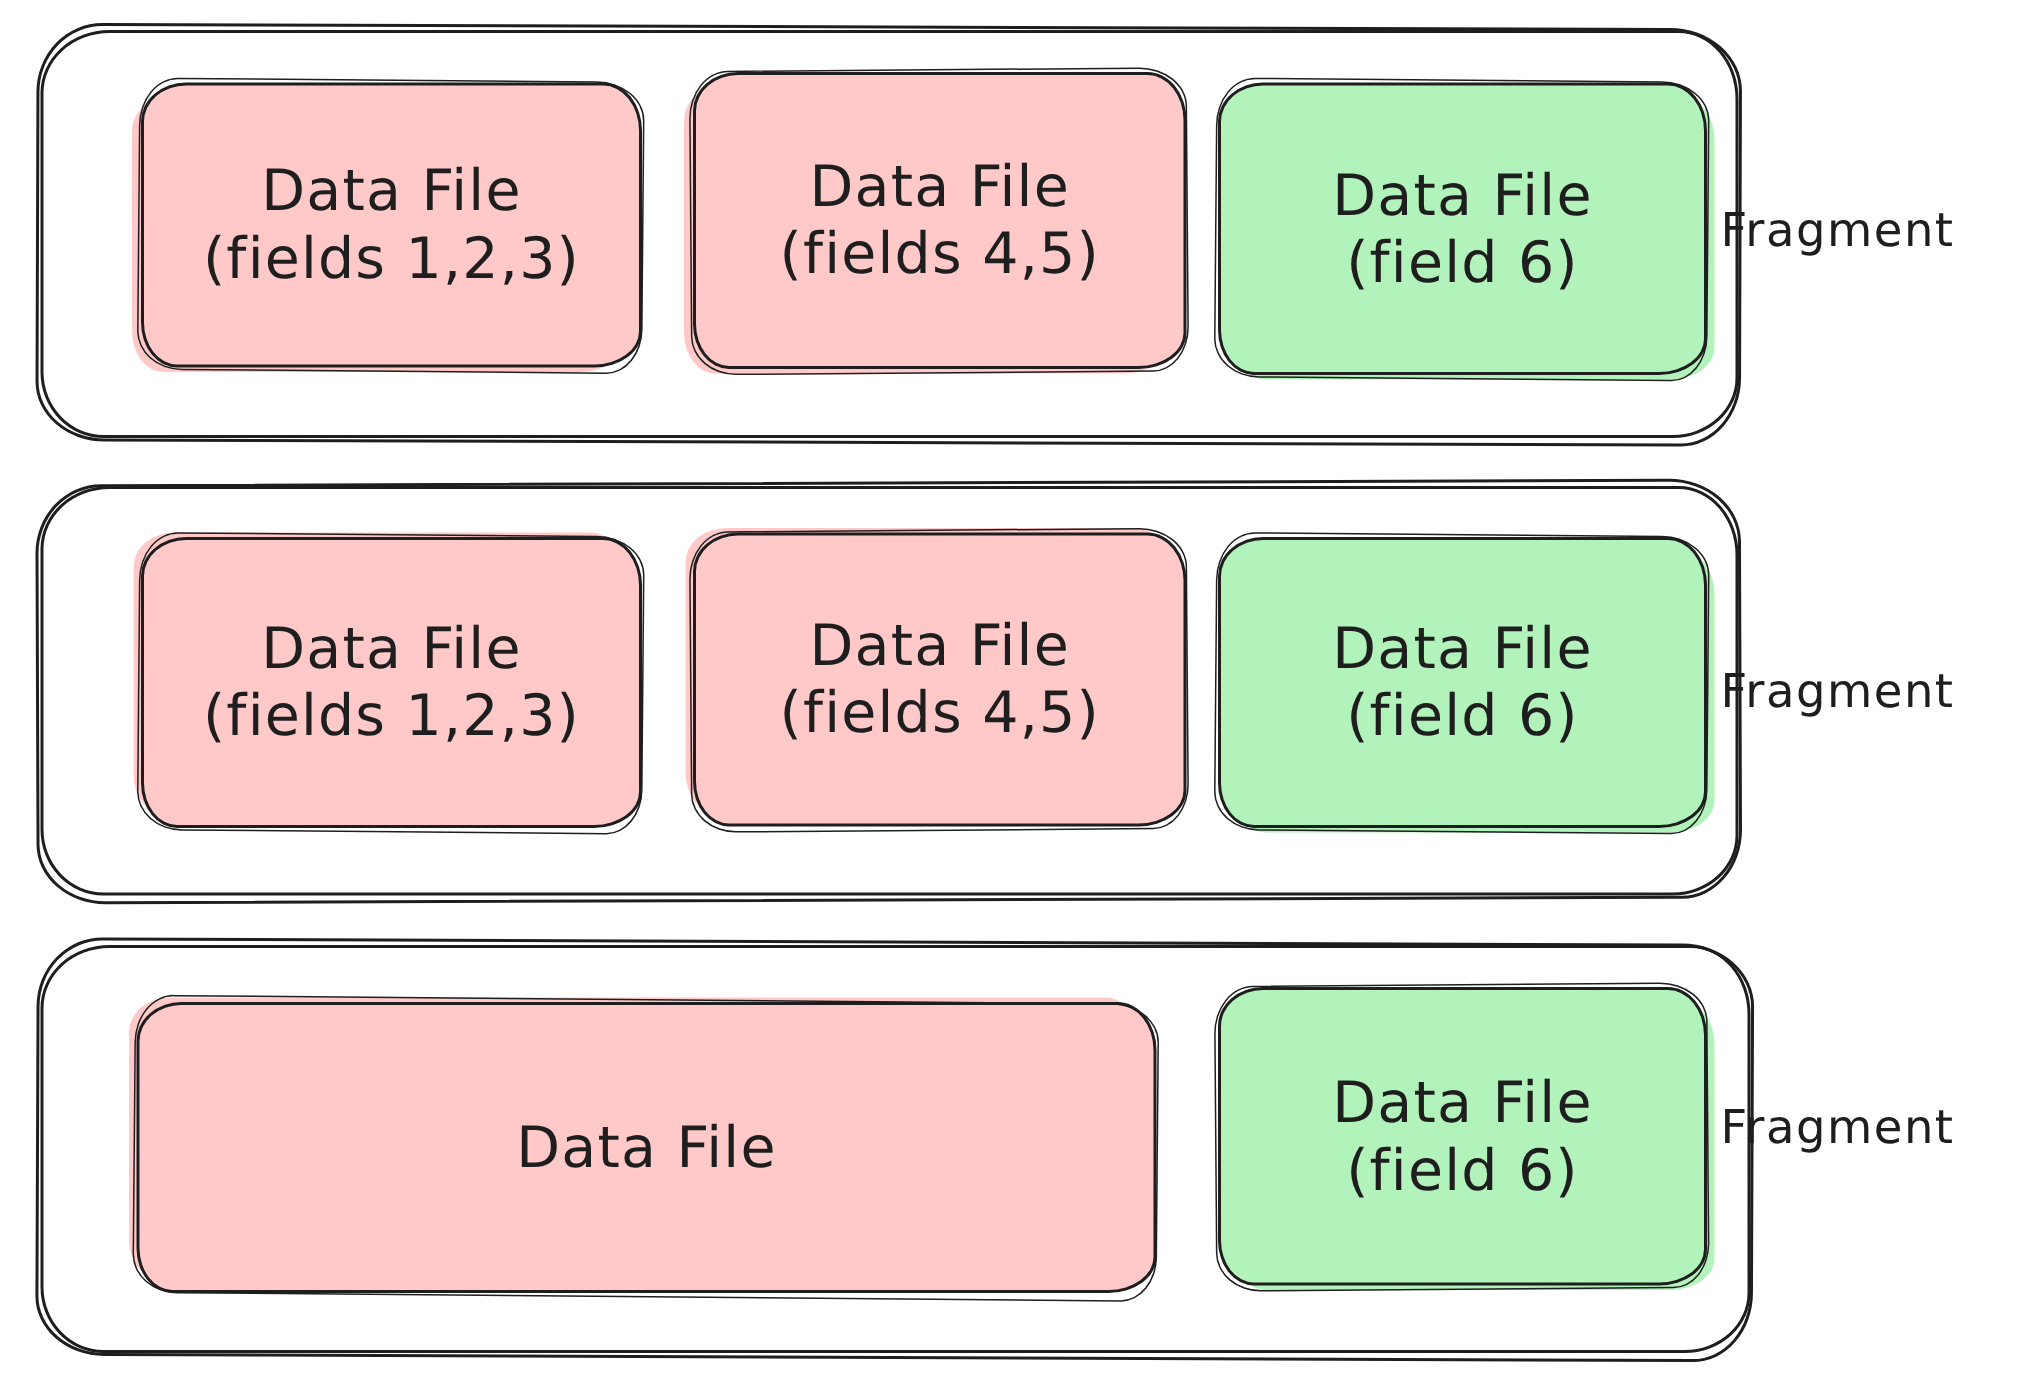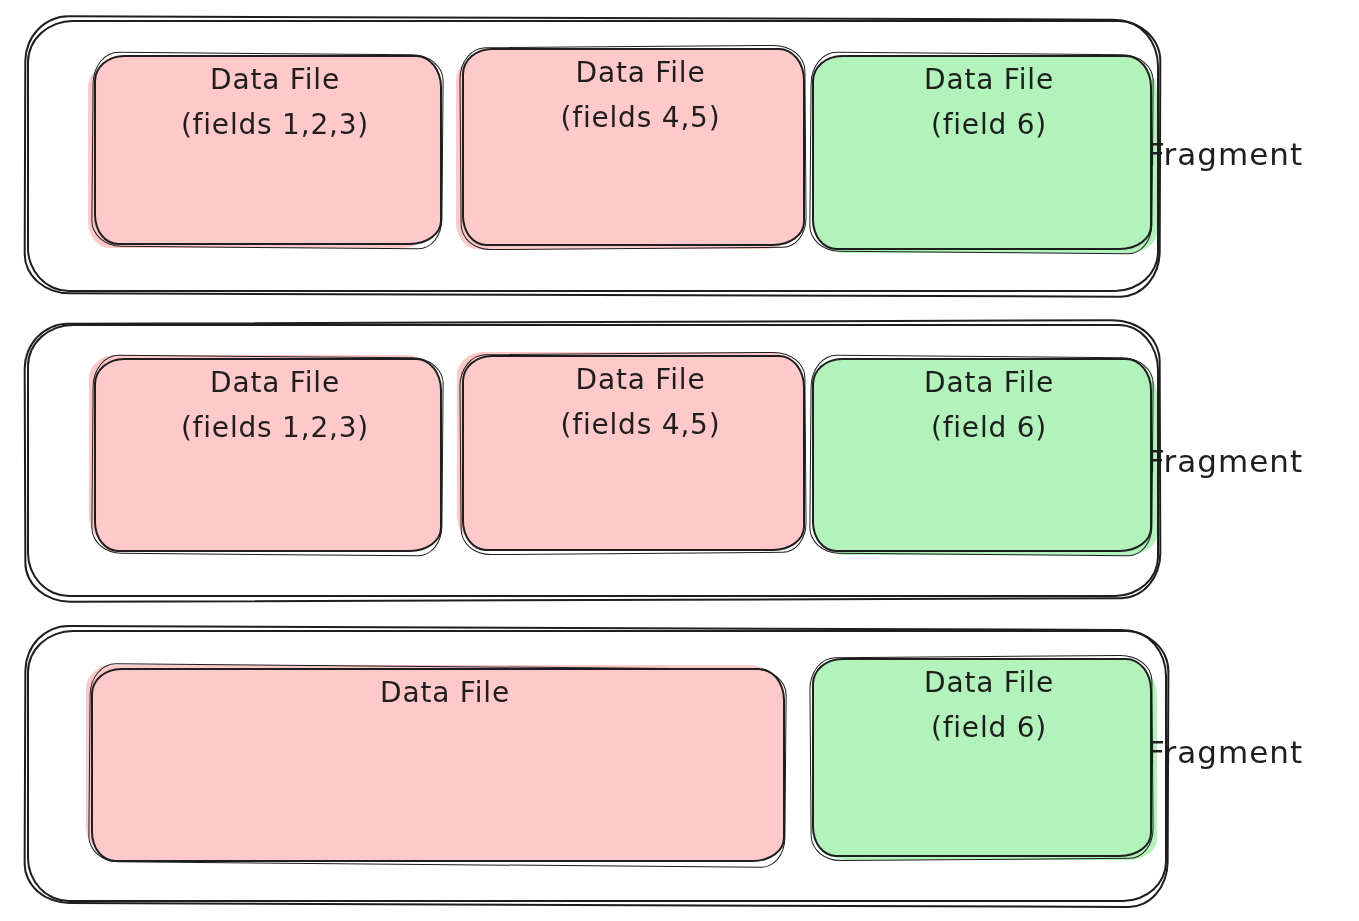--- a/index.html
+++ b/index.html
@@ -37,25 +37,25 @@
   .frag.r3::after { transform: rotate(0.22deg); }
 
   
   .box {
     position: absolute;
     border: 2.6px solid var(--stroke, #1e1e1e);
     border-radius: 30px 26px 32px 24px / 26px 32px 24px 30px;
     display: flex;
     flex-direction: column;
     align-items: center;
+    justify-content: center;
     text-align: center;
-    font-size: 28px;
+    font-size: 38px;
     line-height: 45px;
     letter-spacing: 0.8px;
-    padding-left: 14px;
   }
   .box::after {
     content: "";
     position: absolute;
     inset: -4px -3px -5px -4px;
     border: 1.9px solid var(--stroke, #1e1e1e);
     border-radius: 26px 32px 24px 30px / 32px 26px 30px 26px;
     transform: rotate(-0.45deg);
     pointer-events: none;
   }

